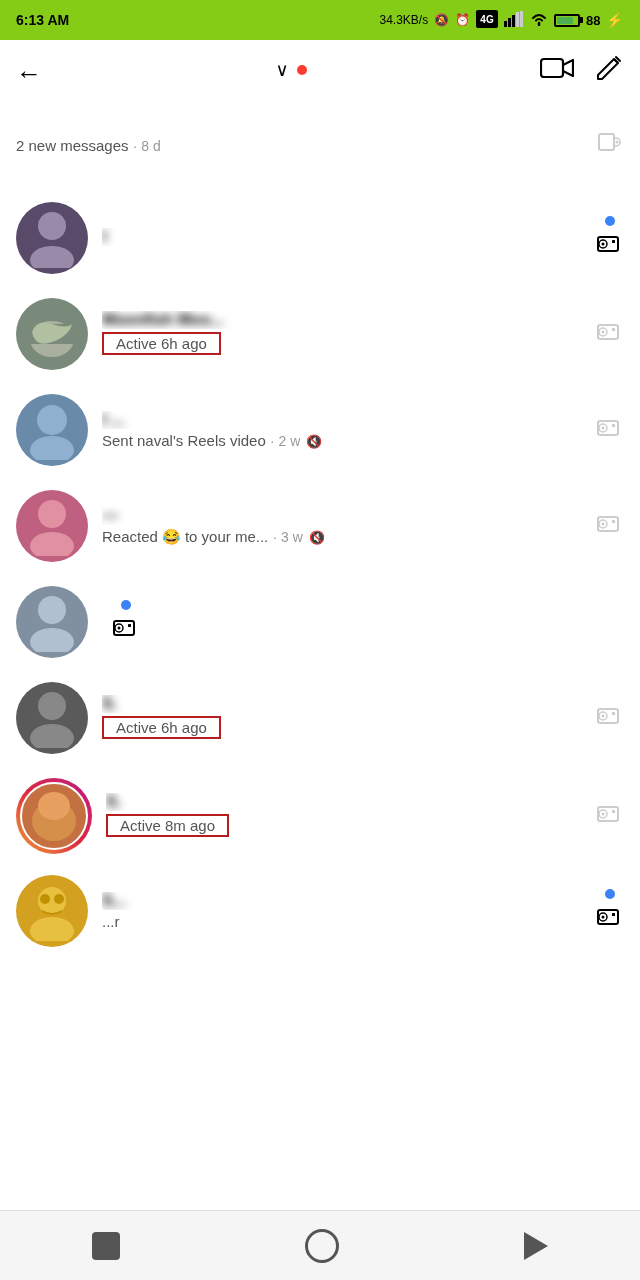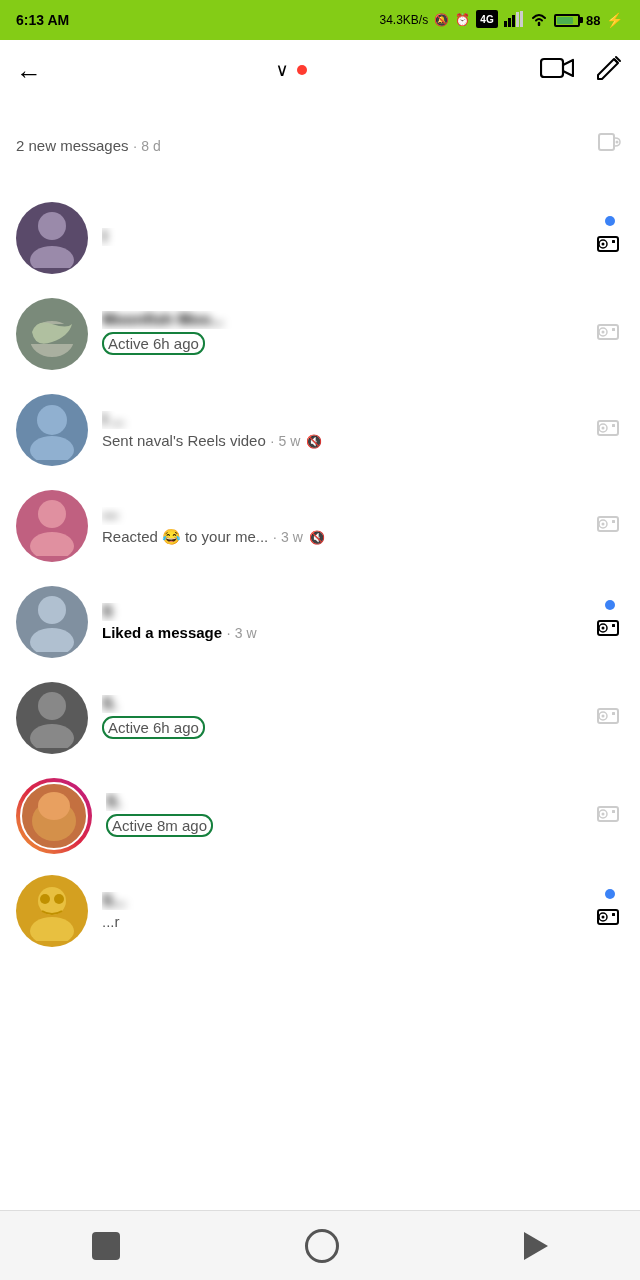--- a/index.html
+++ b/index.html
@@ -164,23 +164,23 @@
       white-space: nowrap;
       overflow: hidden;
       text-overflow: ellipsis;
     }
     .conv-sub.bold {
       font-weight: 700;
       color: #000;
     }
     .conv-sub.active-highlight {
       display: inline-block;
-      border: 2px solid #15803d;
-      border-radius: 11px;
-      padding: 1px 4px;
+      border: 2px solid #b91c1c;
+      border-radius: 0;
+      padding: 1px 12px;
       color: #555;
     }
     .conv-time {
       color: #999;
       font-size: 14px;
     }
     .conv-right {
       display: flex;
       flex-direction: column;
       align-items: center;
@@ -389,21 +389,21 @@
           <ellipse cx="25" cy="50" rx="22" ry="14" fill="#90b0d0"></ellipse>
         </svg>
       </div>
     </div>
     <div class="conv-info">
       <div class="conv-name">
         <span class="conv-name-blur">I ...</span>
       </div>
       <div class="conv-sub">
         Sent naval's Reels video
-        <span class="conv-time"> · 5 w</span>
+        <span class="conv-time"> · 2 w</span>
         <span style="font-size:13px;color:#aaa;margin-left:2px;">🔇</span>
       </div>
     </div>
     <div class="conv-right">
       <span>
         <svg width="28" height="24" viewBox="0 0 28 24" fill="none">
           <rect x="2" y="5" width="20" height="14" rx="2" stroke="#ccc" stroke-width="2" fill="none"></rect>
           <circle cx="7" cy="12" r="4" stroke="#ccc" stroke-width="1.5" fill="none"></circle>
           <circle cx="7" cy="12" r="1.5" fill="#ccc"></circle>
           <rect x="16" y="8" width="3" height="3" rx="0.5" fill="#ccc"></rect>
@@ -443,29 +443,20 @@
     </div>
   </div>
 
   <div class="conv-item">
     <div class="avatar-wrap">
       <div class="avatar-img" style="background-color:#8090a0; display:flex; align-items:center; justify-content:center; width:72px; height:72px; border-radius:50%;">
         <svg width="50" height="60" viewBox="0 0 50 60">
           <circle cx="25" cy="18" r="14" fill="#b0c0d0"></circle>
           <ellipse cx="25" cy="50" rx="22" ry="14" fill="#b0c0d0"></ellipse>
         </svg>
-      </div>
-    </div>
-    <div class="conv-info">
-      <div class="conv-name">
-        <span class="conv-name-blur">S</span>
-      </div>
-      <div class="conv-sub bold">
-        Liked a message
-        <span class="conv-time" style="font-weight:400;"> · 3 w</span>
       </div>
     </div>
     <div class="conv-right">
       <div class="unread-dot"></div>
       <span>
         <svg width="28" height="24" viewBox="0 0 28 24" fill="none">
           <rect x="2" y="5" width="20" height="14" rx="2" stroke="#000" stroke-width="2" fill="none"></rect>
           <circle cx="7" cy="12" r="4" stroke="#000" stroke-width="1.5" fill="none"></circle>
           <circle cx="7" cy="12" r="1.5" fill="#000"></circle>
           <rect x="16" y="8" width="3" height="3" rx="0.5" fill="#000"></rect>

